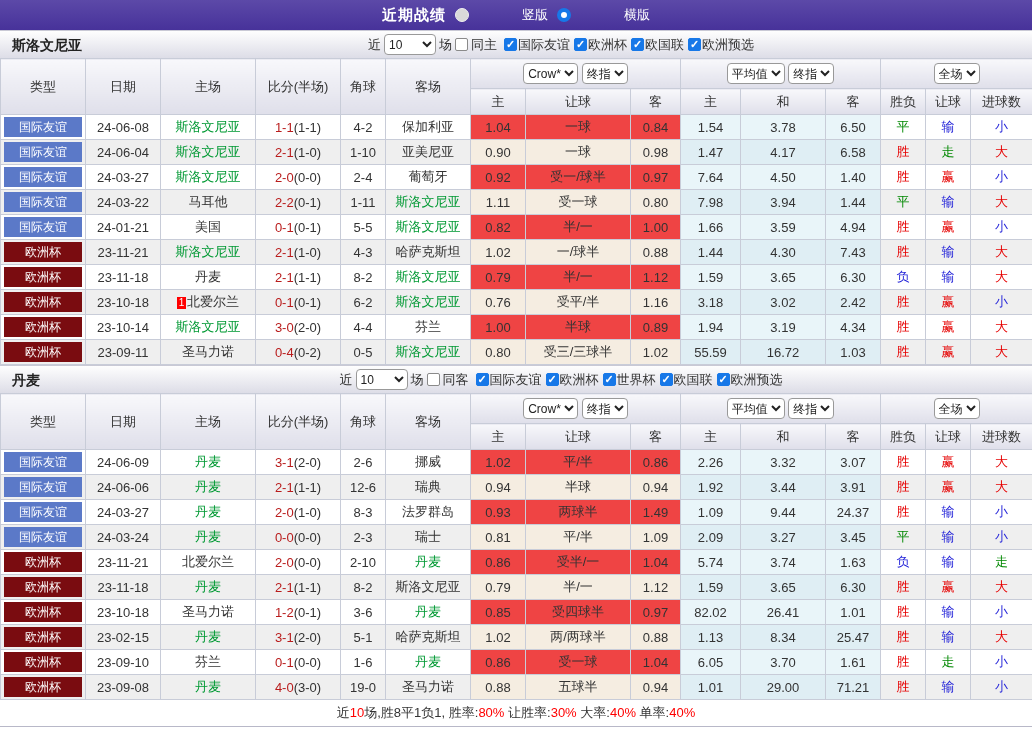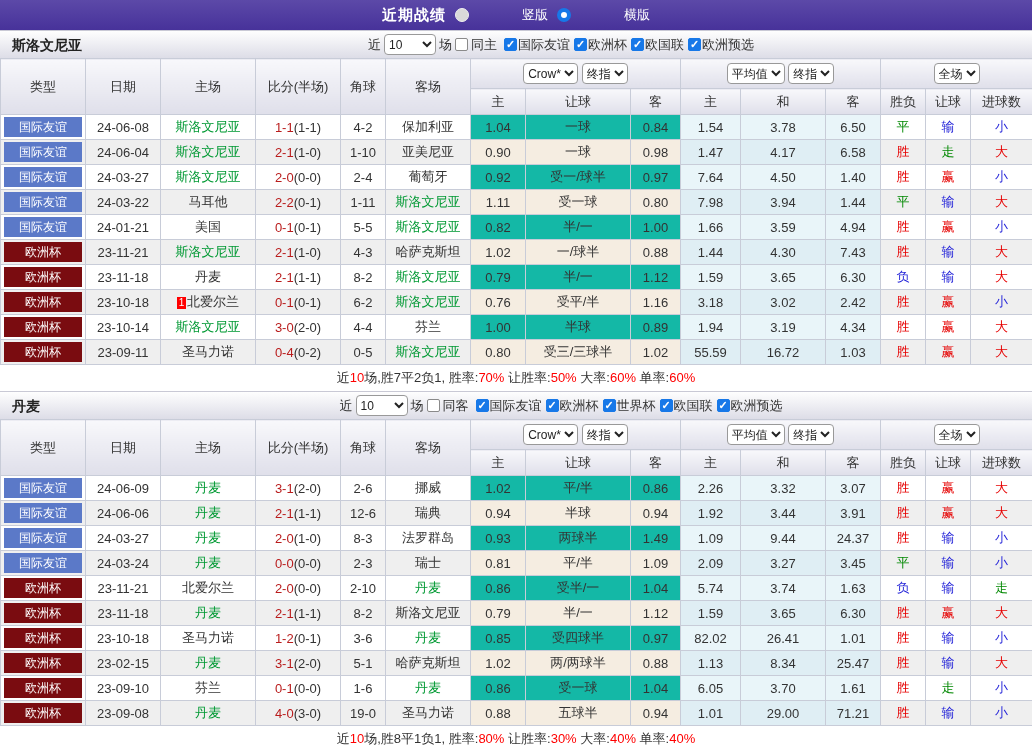--- a/index.html
+++ b/index.html
@@ -26,21 +26,21 @@
   .cb-item { display:inline-flex; align-items:center; margin-left:4px; gap:1px; }
 
   
   table { width:1032px; border-collapse:collapse; table-layout:fixed; }
   th, td { border:1px solid #C8CCD8; text-align:center; font-size:13px; color:#333; white-space:nowrap; overflow:hidden; padding:0; }
   thead tr.hrow1 th { height:30px; }
   thead tr.hrow2 th { height:26px; }
   thead th { background:linear-gradient(#F8F8FB,#DFDFEA); font-weight:normal; }
   tbody tr { height:25px; }
   tbody tr:nth-child(even) td { background:#EFEFEF; }
-  tbody td.c-crow { background:#14b8a6; }
+  tbody td.c-crow { background:#ef4444; }
   tbody tr:nth-child(even) td.c-crow { background:#F5EDE1; }
   tbody td.c-avg { background:#E9F5F9; }
   tbody tr:nth-child(even) td.c-avg { background:#DFEEF4; }
 
   .badge { display:block; margin:2px 3px; height:20px; line-height:20px; font-size:12px; color:#fff; }
   .badge-blue { background:#5B79C8; }
   .badge-red  { background:#7A0C10; }
   .team-green { color:#009933; }
   .score-ft { color:#b91c1c; }
   .score-ht { color:#333; }
@@ -324,21 +324,20 @@
               <td class="c-crow">1.02</td>
               <td class="c-avg">55.59</td>
               <td class="c-avg">16.72</td>
               <td class="c-avg">1.03</td>
               <td class="t-r">胜</td>
               <td class="t-r">赢</td>
               <td class="t-r">大</td>
             </tr>
           </tbody>
     </table>
-    <div class="summary"><span>近</span><span class="red">10</span><span>场,胜7平2负1, 胜率:</span><span class="red">70%</span><span> 让胜率:</span><span class="red">50%</span><span> 大率:</span><span class="red">60%</span><span> 单率:</span><span class="red">60%</span></div>
   </section>
 
   <section class="team-section">
     <div class="sec-header">
       <div class="team-name">丹麦</div>
       <div class="filters">
         <span>近</span>
         <select class="sel near">
           <option>10</option>
         </select>

